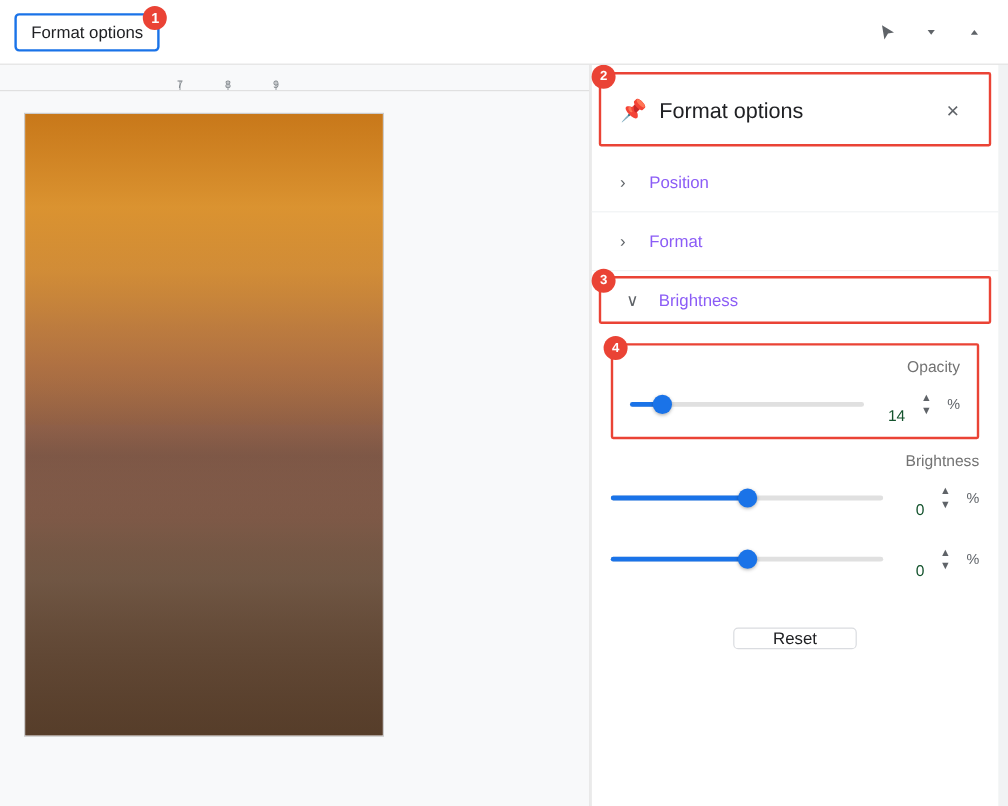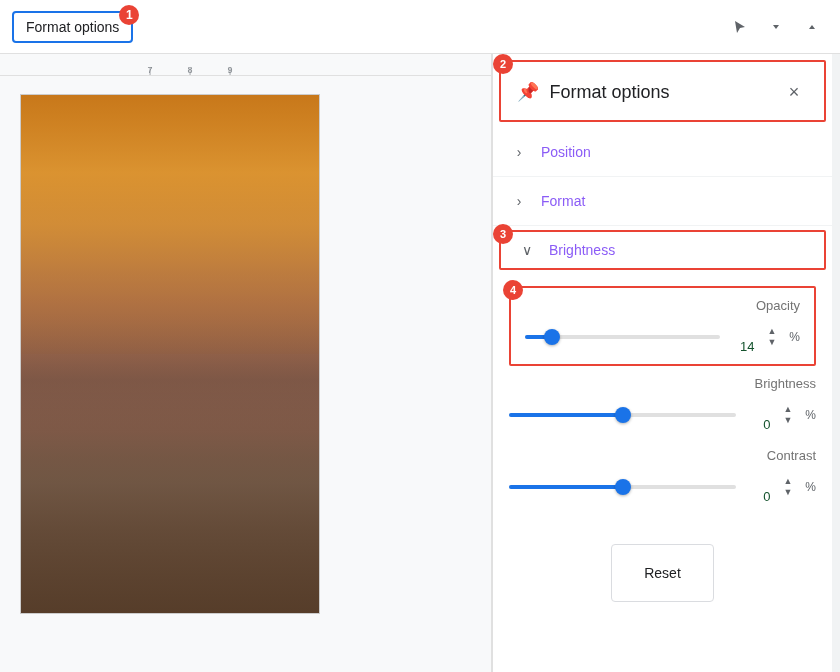--- a/index.html
+++ b/index.html
@@ -386,21 +386,21 @@
     
     .reset-area {
       padding: 16px;
       display: flex;
       justify-content: center;
     }
     .reset-btn {
       border: 1px solid #dadce0;
       background: white;
       border-radius: 4px;
-      padding: 20px 32px;
+      padding: 0 32px;
       font-size: 14px;
       color: #202124;
       cursor: pointer;
     }
 
     
     .scrollbar-area {
       width: 8px;
       background: #f1f3f4;
       flex-shrink: 0;
@@ -513,21 +513,20 @@
             <span class="slider-value">0</span>
             <div class="slider-stepper">
               <button class="stepper-btn">▲</button>
               <button class="stepper-btn">▼</button>
             </div>
             <span class="pct-sign">%</span>
           </div>
         </div>
 
         <div class="slider-group">
-          <div class="slider-label">Contrast</div>
           <div class="slider-row">
             <div class="slider-track">
               <div class="slider-fill" style="width: 50%;"></div>
               <div class="slider-thumb" style="left: calc(50% - 8px);"></div>
             </div>
             <span class="slider-value">0</span>
             <div class="slider-stepper">
               <button class="stepper-btn">▲</button>
               <button class="stepper-btn">▼</button>
             </div>

